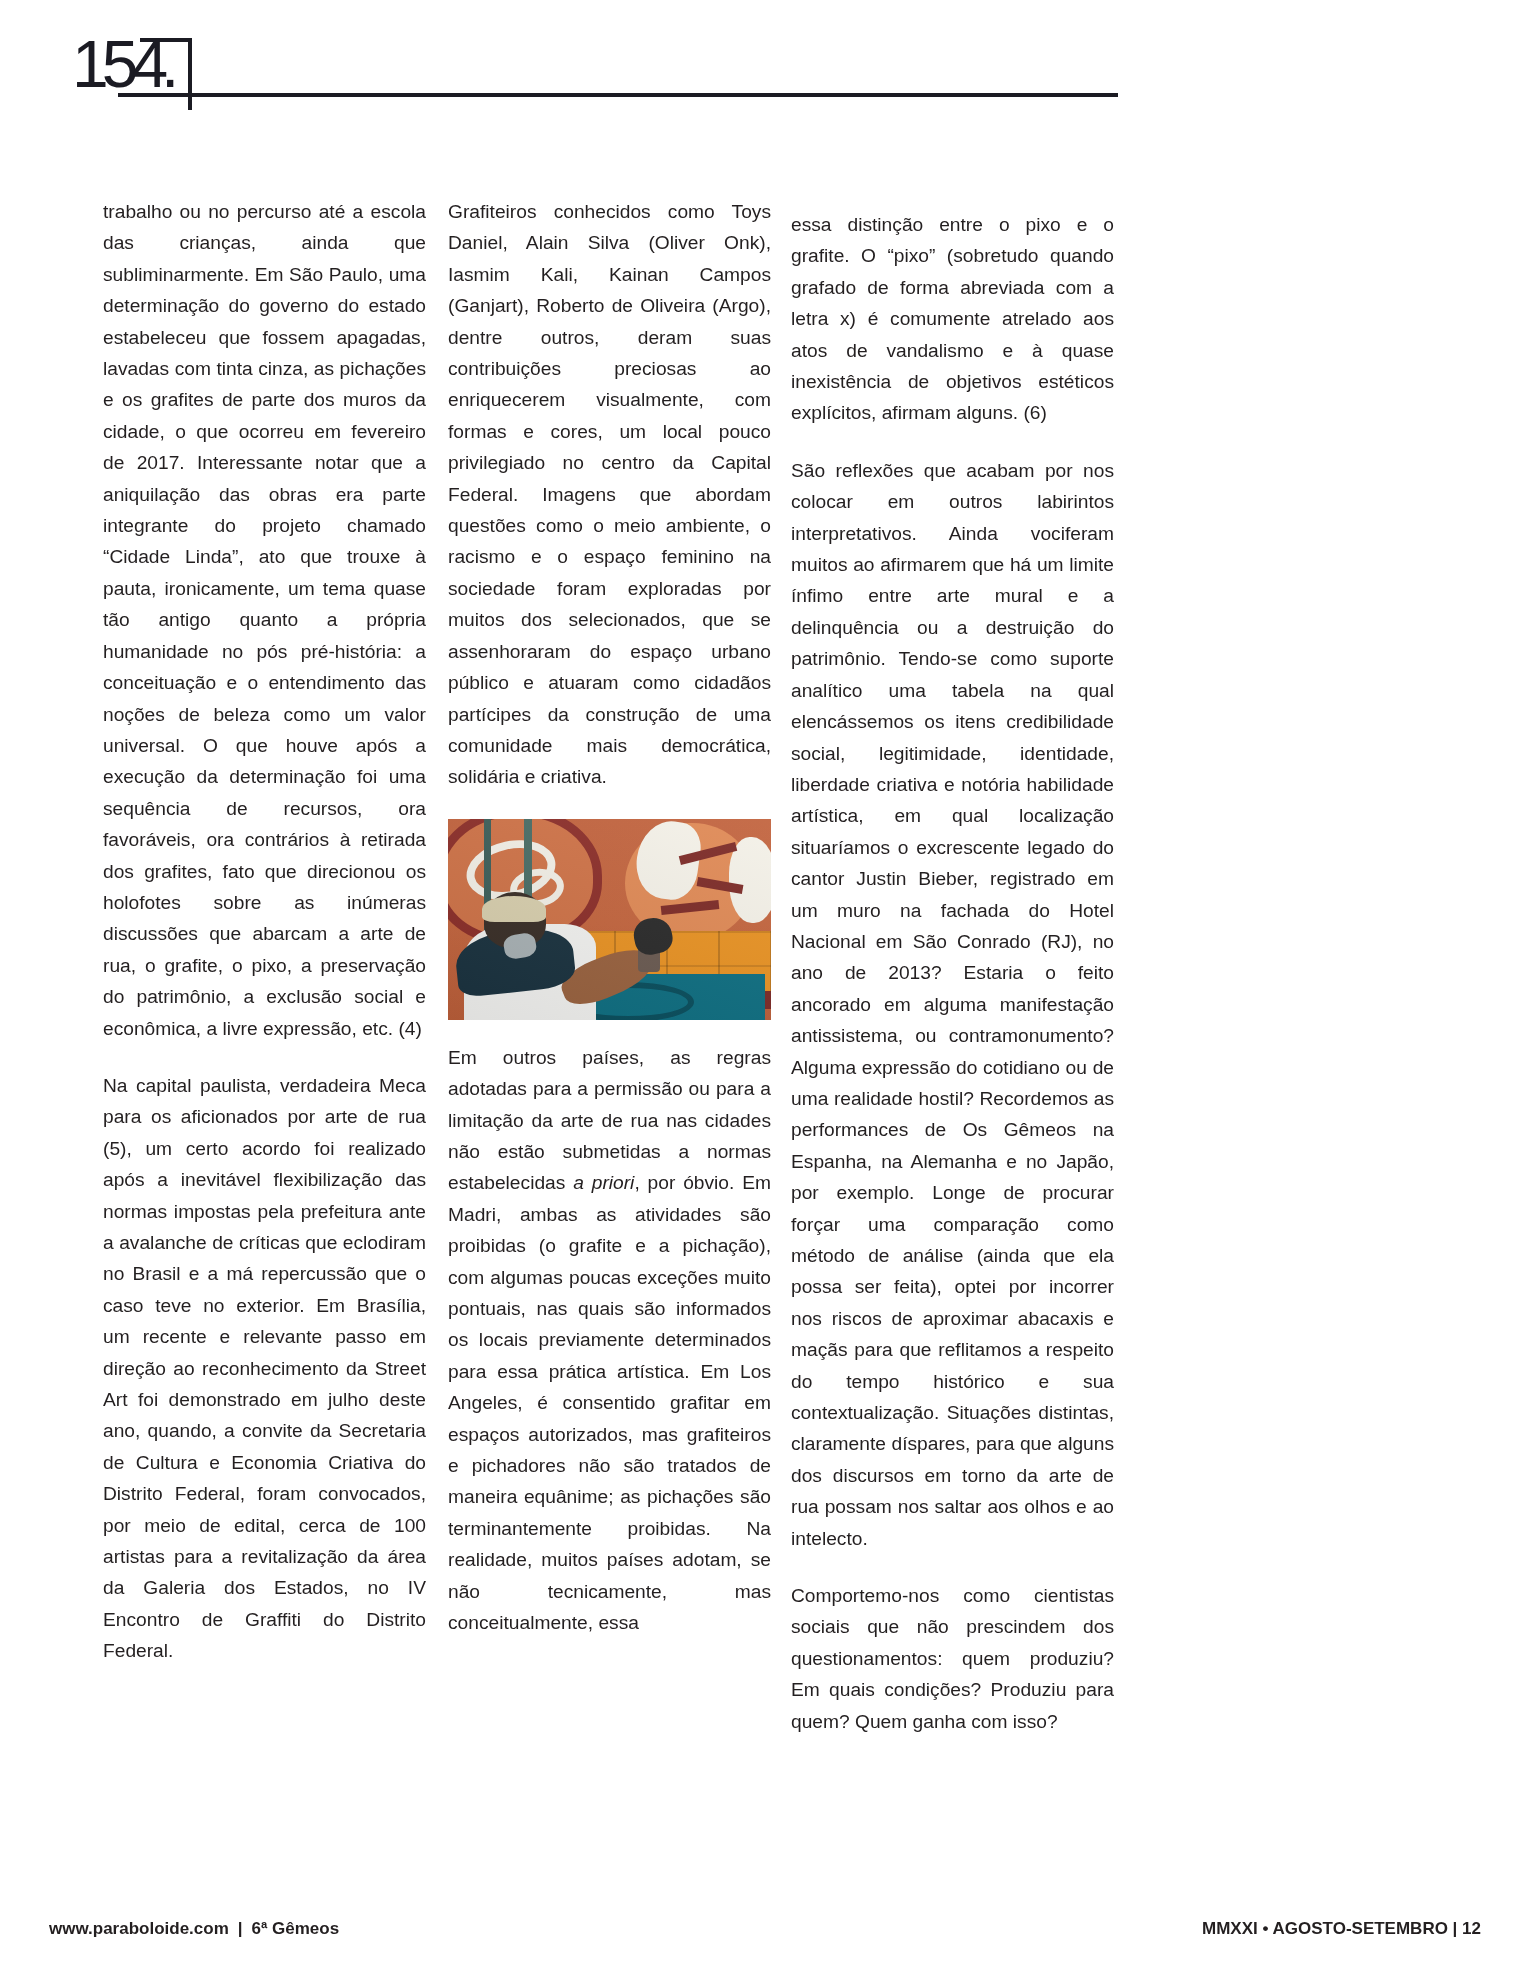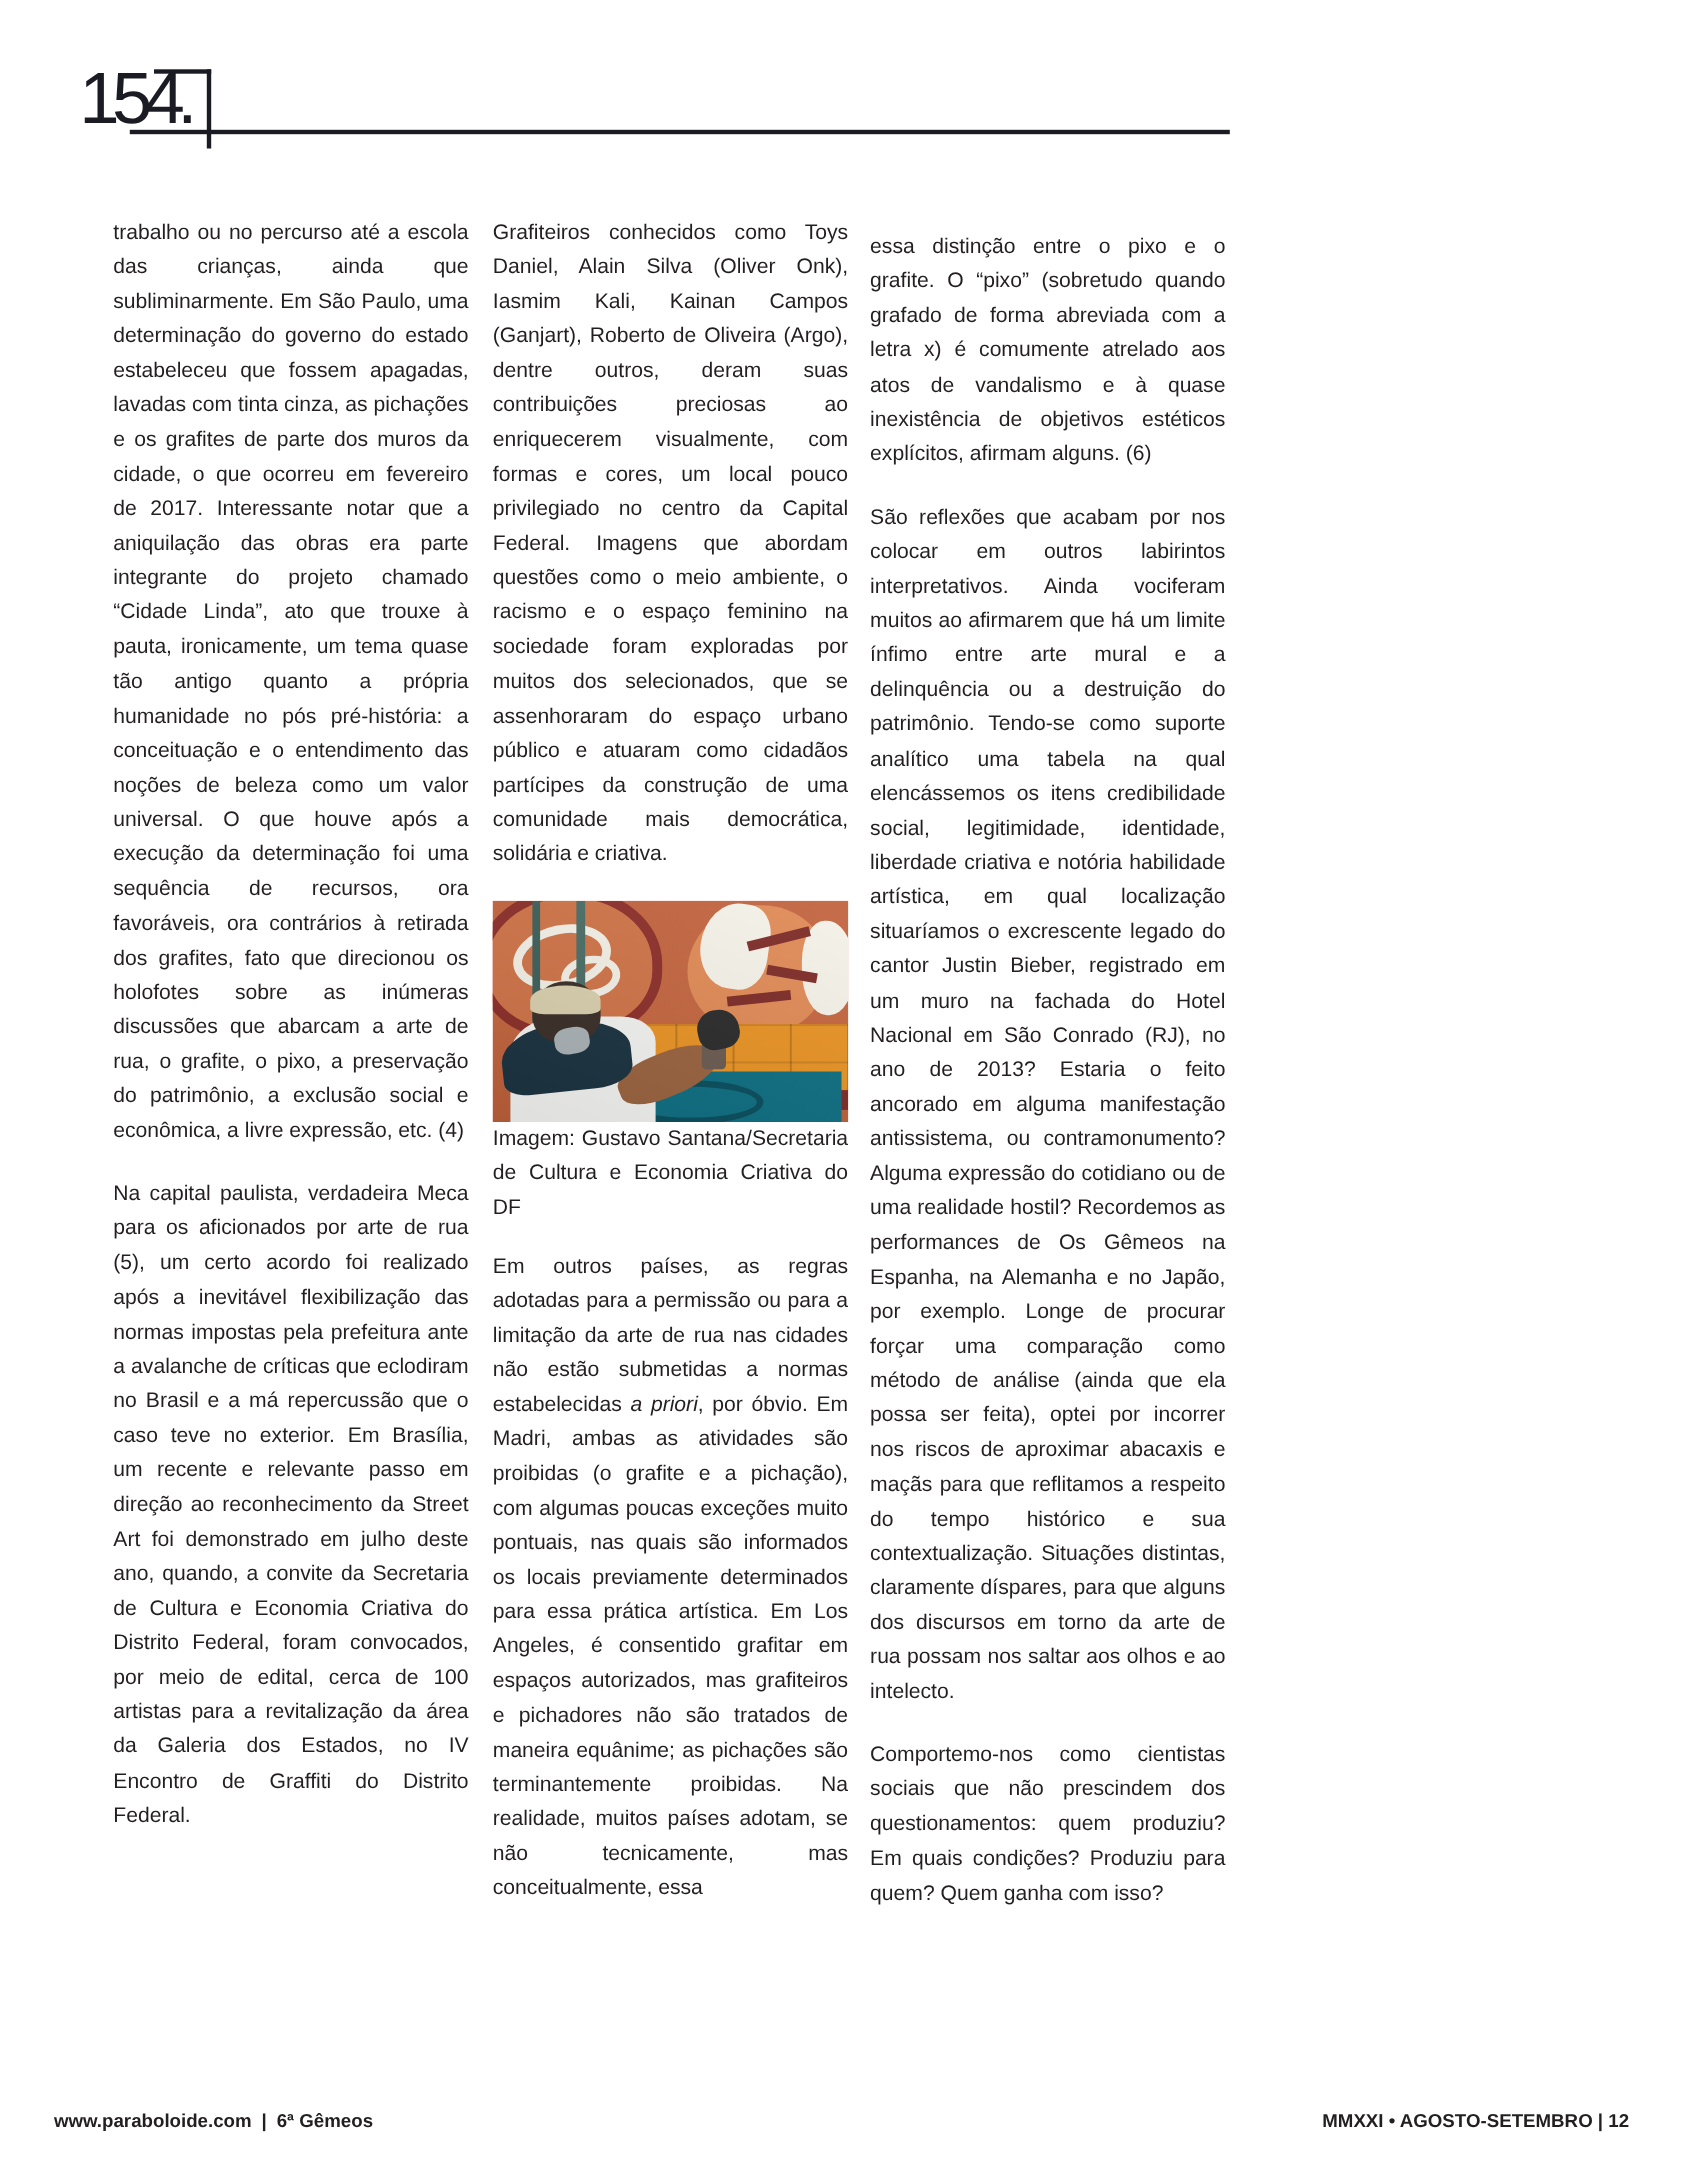--- a/index.html
+++ b/index.html
@@ -16,21 +16,20 @@
     overflow: hidden;
   }
 
   
   .page-header {
     position: absolute;
     top: 0;
     left: 0;
     width: 1530px;
     height: 140px;
-    margin-top: 25px;
   }
   .logo-block {
     position: absolute;
     left: 72px;
     top: 34px;
     width: 110px;
     height: 72px;
   }
   .logo-text {
     position: absolute;
@@ -372,21 +371,20 @@
         <div class="person-torso"></div>
         <div class="person-arm"></div>
         <div class="person-scarf"></div>
         <div class="person-head"></div>
         <div class="person-hair"></div>
         <div class="person-mask"></div>
         <div class="spray-can"></div>
         <div class="person-glove"></div>
         <div class="sheen"></div>
       </div>
-      <p class="caption">Imagem: Gustavo Santana/Secretaria de Cultura e Economia Criativa do DF</p>
     </div>
 
     <p style="margin-top:22px;"><span>Em outros países, as regras adotadas para a permissão ou para a limitação da arte de rua nas cidades não estão submetidas a normas estabelecidas </span><em>a priori</em><span>, por óbvio. Em Madri, ambas as atividades são proibidas (o grafite e a pichação), com algumas poucas exceções muito pontuais, nas quais são informados os locais previamente determinados para essa prática artística. Em Los Angeles, é consentido grafitar em espaços autorizados, mas grafiteiros e pichadores não são tratados de maneira equânime; as pichações são terminantemente proibidas. Na realidade, muitos países adotam, se não tecnicamente, mas conceitualmente, essa</span></p>
   </div>
 
   <div class="col col-3">
     <p>essa distinção entre o pixo e o grafite. O “pixo” (sobretudo quando grafado de forma abreviada com a letra x) é comumente atrelado aos atos de vandalismo e à quase inexistência de objetivos estéticos explícitos, afirmam alguns. (6)</p>
     <p>São reflexões que acabam por nos colocar em outros labirintos interpretativos. Ainda vociferam muitos ao afirmarem que há um limite ínfimo entre arte mural e a delinquência ou a destruição do patrimônio. Tendo-se como suporte analítico uma tabela na qual elencássemos os itens credibilidade social, legitimidade, identidade, liberdade criativa e notória habilidade artística, em qual localização situaríamos o excrescente legado do cantor Justin Bieber, registrado em um muro na fachada do Hotel Nacional em São Conrado (RJ), no ano de 2013? Estaria o feito ancorado em alguma manifestação antissistema, ou contramonumento? Alguma expressão do cotidiano ou de uma realidade hostil? Recordemos as performances de Os Gêmeos na Espanha, na Alemanha e no Japão, por exemplo. Longe de procurar forçar uma comparação como método de análise (ainda que ela possa ser feita), optei por incorrer nos riscos de aproximar abacaxis e maçãs para que reflitamos a respeito do tempo histórico e sua contextualização. Situações distintas, claramente díspares, para que alguns dos discursos em torno da arte de rua possam nos saltar aos olhos e ao intelecto.</p>
     <p>Comportemo-nos como cientistas sociais que não prescindem dos questionamentos: quem produziu? Em quais condições? Produziu para quem? Quem ganha com isso?</p>
   </div>

